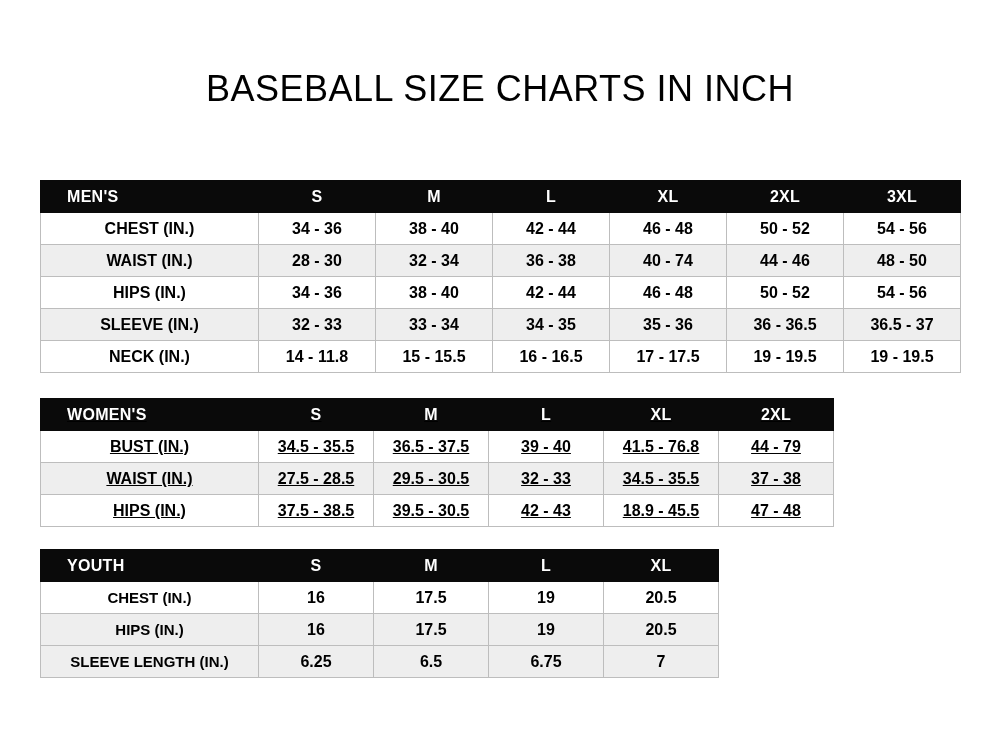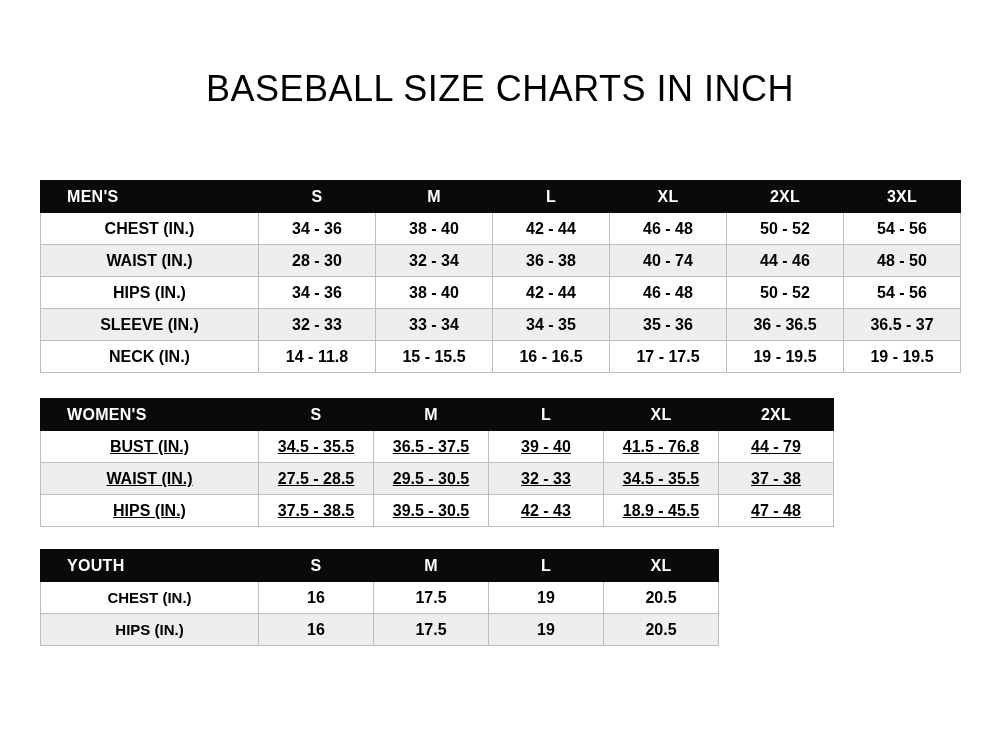--- a/index.html
+++ b/index.html
@@ -234,16 +234,23 @@
         <td>19</td>
         <td>20.5</td>
       </tr>
       <tr class="alt">
         <td class="rowlabel">HIPS (IN.)</td>
         <td>16</td>
         <td>17.5</td>
         <td>19</td>
         <td>20.5</td>
       </tr>
+      <tr class="alt">
+        <td class="rowlabel">SLEEVE LENGTH (IN.)</td>
+        <td>6.25</td>
+        <td>6.5</td>
+        <td>6.75</td>
+        <td>7</td>
+      </tr>
     </tbody>
   </table>
 
 </div>
 
 </body></html>

